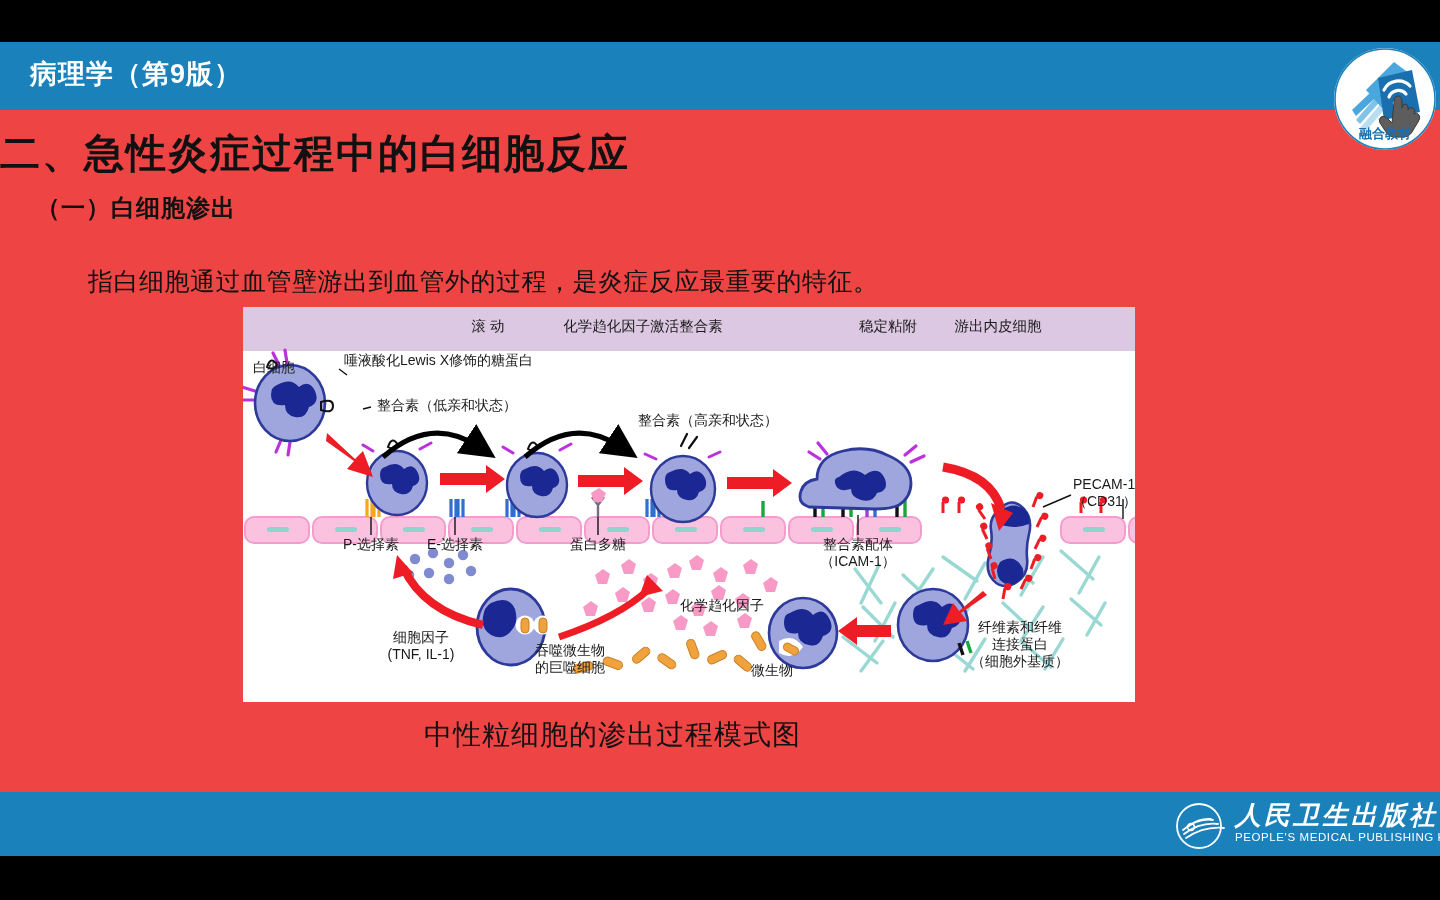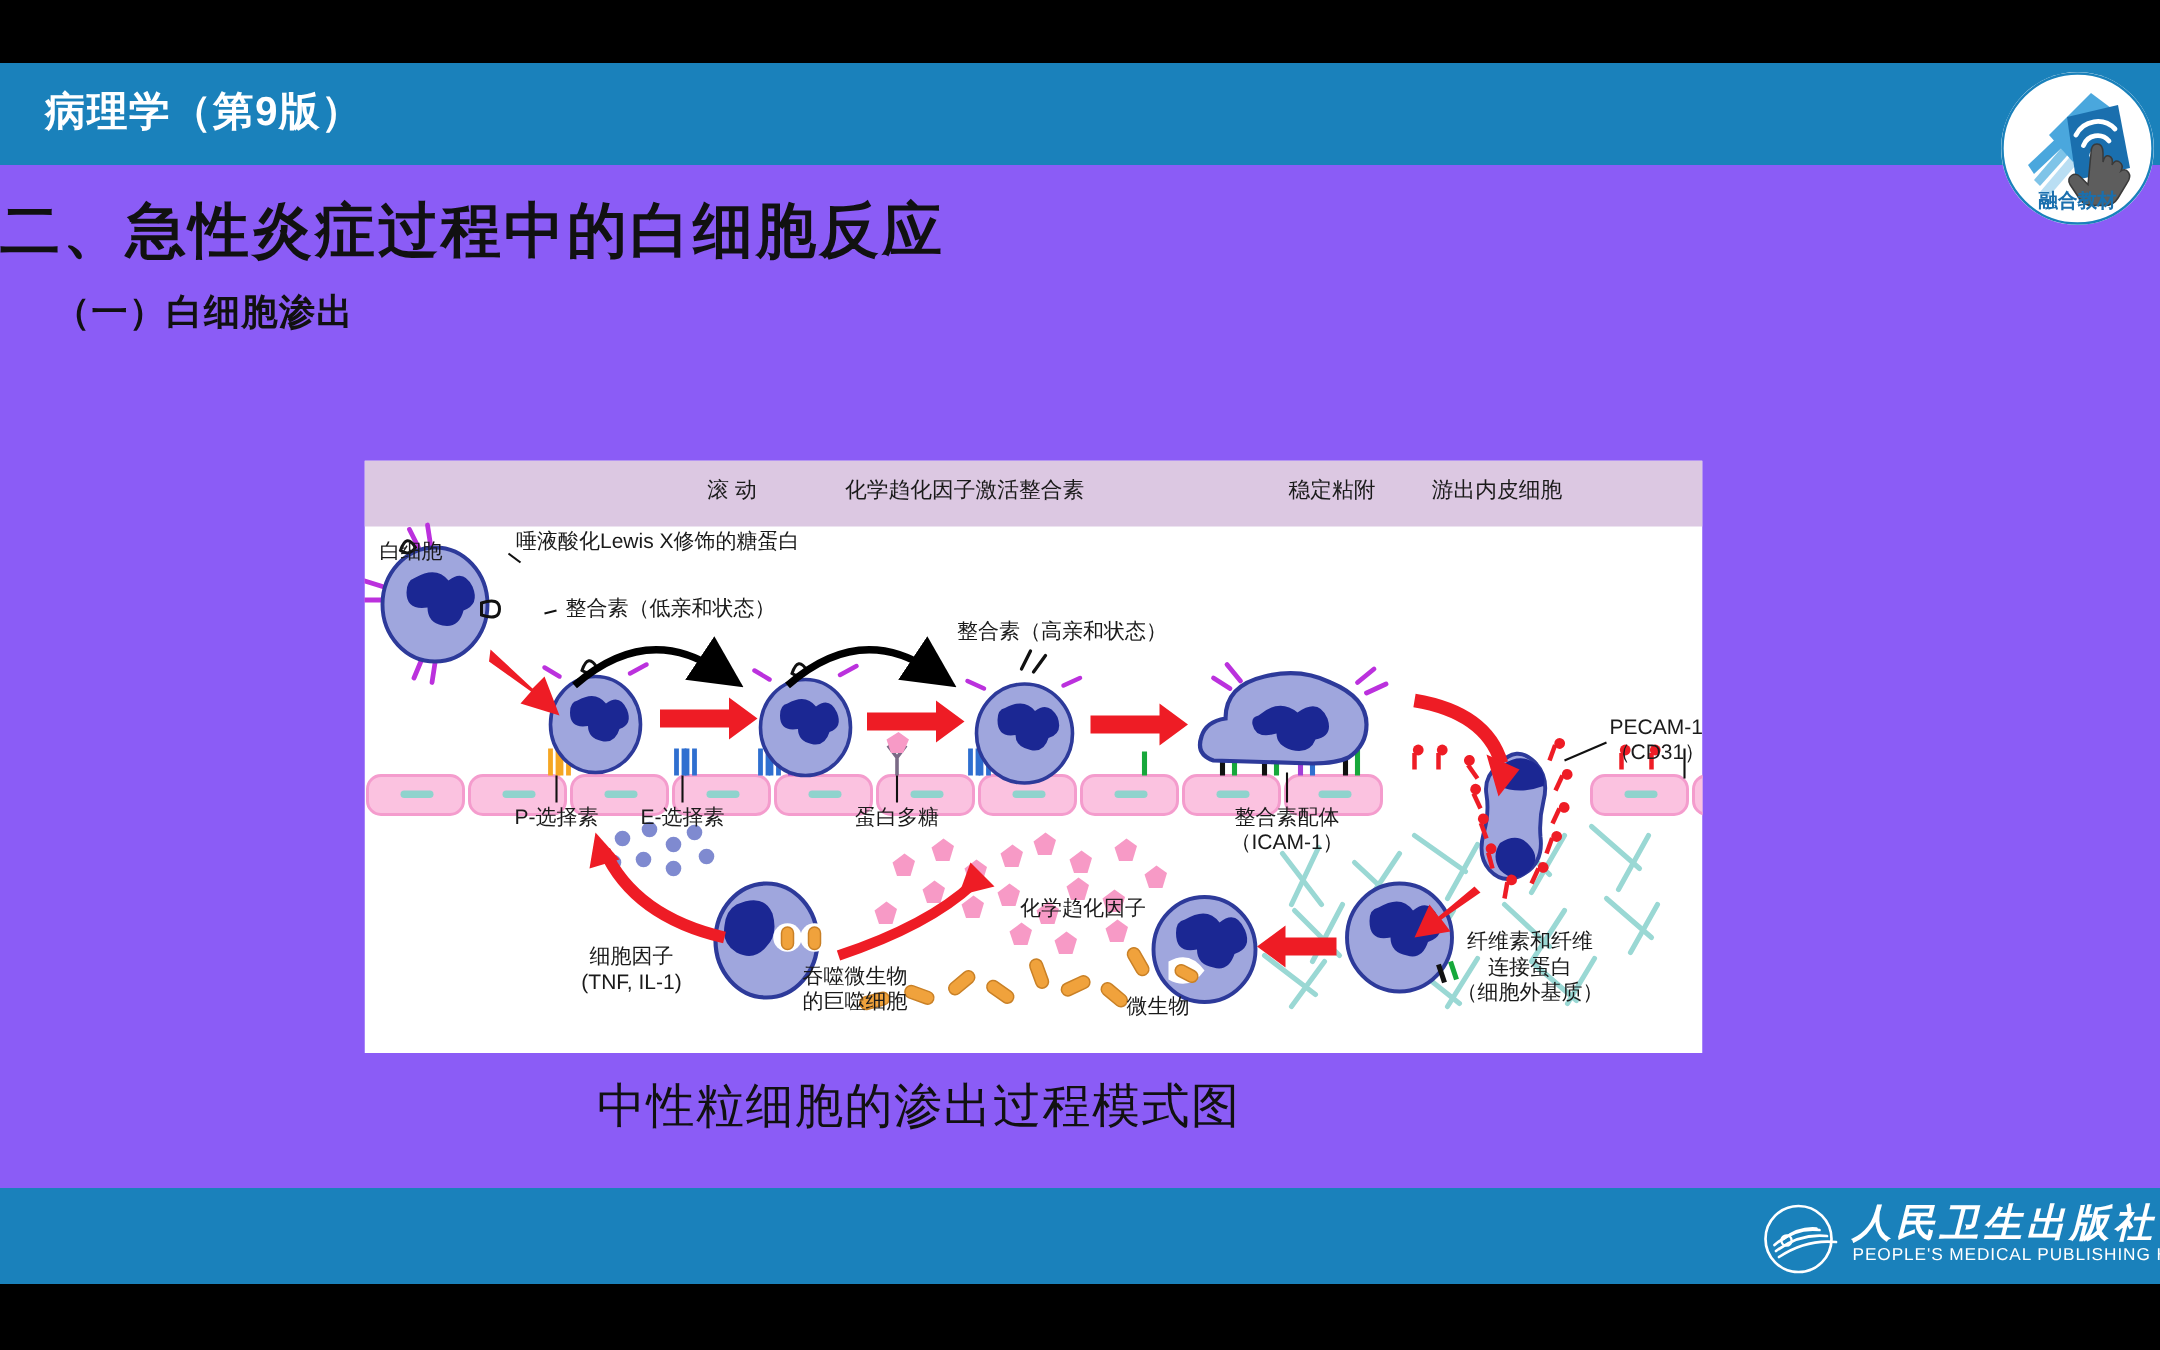--- a/index.html
+++ b/index.html
@@ -3,21 +3,21 @@
 <meta charset="utf-8">
 <style>
   html,body{margin:0;padding:0;}
   body{
     width:1440px;height:900px;
     background:#ffffff;
     font-family:"Liberation Sans","DejaVu Sans",sans-serif;
     overflow:hidden;
     position:relative;
   }
-  .slide{position:absolute;left:0;top:0;width:1440px;height:900px;background:#8b5cf6;}
+  .slide{position:absolute;left:0;top:0;width:1440px;height:900px;background:#ef4444;}
 
   
   .topblack{position:absolute;left:0;top:0;width:1440px;height:42px;background:#000;}
   .header{position:absolute;left:0;top:42px;width:1440px;height:68px;background:#1a81bb;}
   .header-title{
     position:absolute;left:30px;top:56px;
     font-size:27px;font-weight:bold;color:#ffffff;
     letter-spacing:1px;white-space:nowrap;
   }
 
@@ -40,21 +40,21 @@
   .body-text{
     position:absolute;left:88px;top:265px;
     font-size:25px;color:#111;letter-spacing:0.5px;white-space:nowrap;
   }
 
   
   .figure{position:absolute;left:243px;top:307px;width:892px;height:395px;}
   .figure svg{display:block;}
   .caption{
     position:absolute;left:0;top:716px;width:1225px;
-    text-align:center;font-size:32px;color:#111;letter-spacing:1px;
+    text-align:center;font-size:28px;color:#111;letter-spacing:1px;
   }
 
   
   .footerblue{position:absolute;left:0;top:792px;width:1440px;height:64px;background:#1a81bb;}
   .footerblack{position:absolute;left:0;top:856px;width:1440px;height:44px;background:#000;}
   .pub{position:absolute;left:1175px;top:800px;width:250px;height:50px;}
   .pub-cn{
     position:absolute;left:60px;top:-2px;
     font-size:26px;font-weight:bold;color:#fff;font-style:italic;
     letter-spacing:3px;white-space:nowrap;
@@ -100,20 +100,21 @@
       <g fill="#5d5d5d" stroke="#3a3a3a" stroke-width="1">
         <path d="M62 56 q0 -6 4 -6 q4 0 4 6 l0 6 q1 -5 4 -4 q3 1 2 6 q2 -4 5 -2 q3 2 1 6 q3 -2 5 1 q2 3 -1 7 l-6 10 q-3 5 -9 5 l-8 0 q-6 0 -9 -5 l-6 -9 q-2 -4 1 -6 q3 -2 6 1 l5 5 z"></path>
       </g>
 
       <text x="53" y="92" text-anchor="middle" font-family="'Liberation Sans',sans-serif" font-size="13" font-weight="bold" fill="#1a6fae">融合教材</text>
     </svg>
   </div>
 
   <div class="title-main">二、急性炎症过程中的白细胞反应</div>
   <div class="title-sub">（一）白细胞渗出</div>
+  <div class="body-text">指白细胞通过血管壁游出到血管外的过程，是炎症反应最重要的特征。</div>
 
   <div class="figure">
     <svg width="892" height="395" viewBox="0 0 892 395" id="fig-svg">
       <defs>
         <marker id="redarrow" markerWidth="7" markerHeight="7" refX="3" refY="3.5" orient="auto">
           <polygon points="0,0 7,3.5 0,7" fill="#ee1c25"></polygon>
         </marker>
         <marker id="blkarrow" markerWidth="7" markerHeight="7" refX="3" refY="3.5" orient="auto">
           <polygon points="0,0 7,3.5 0,7" fill="#000000"></polygon>
         </marker>

